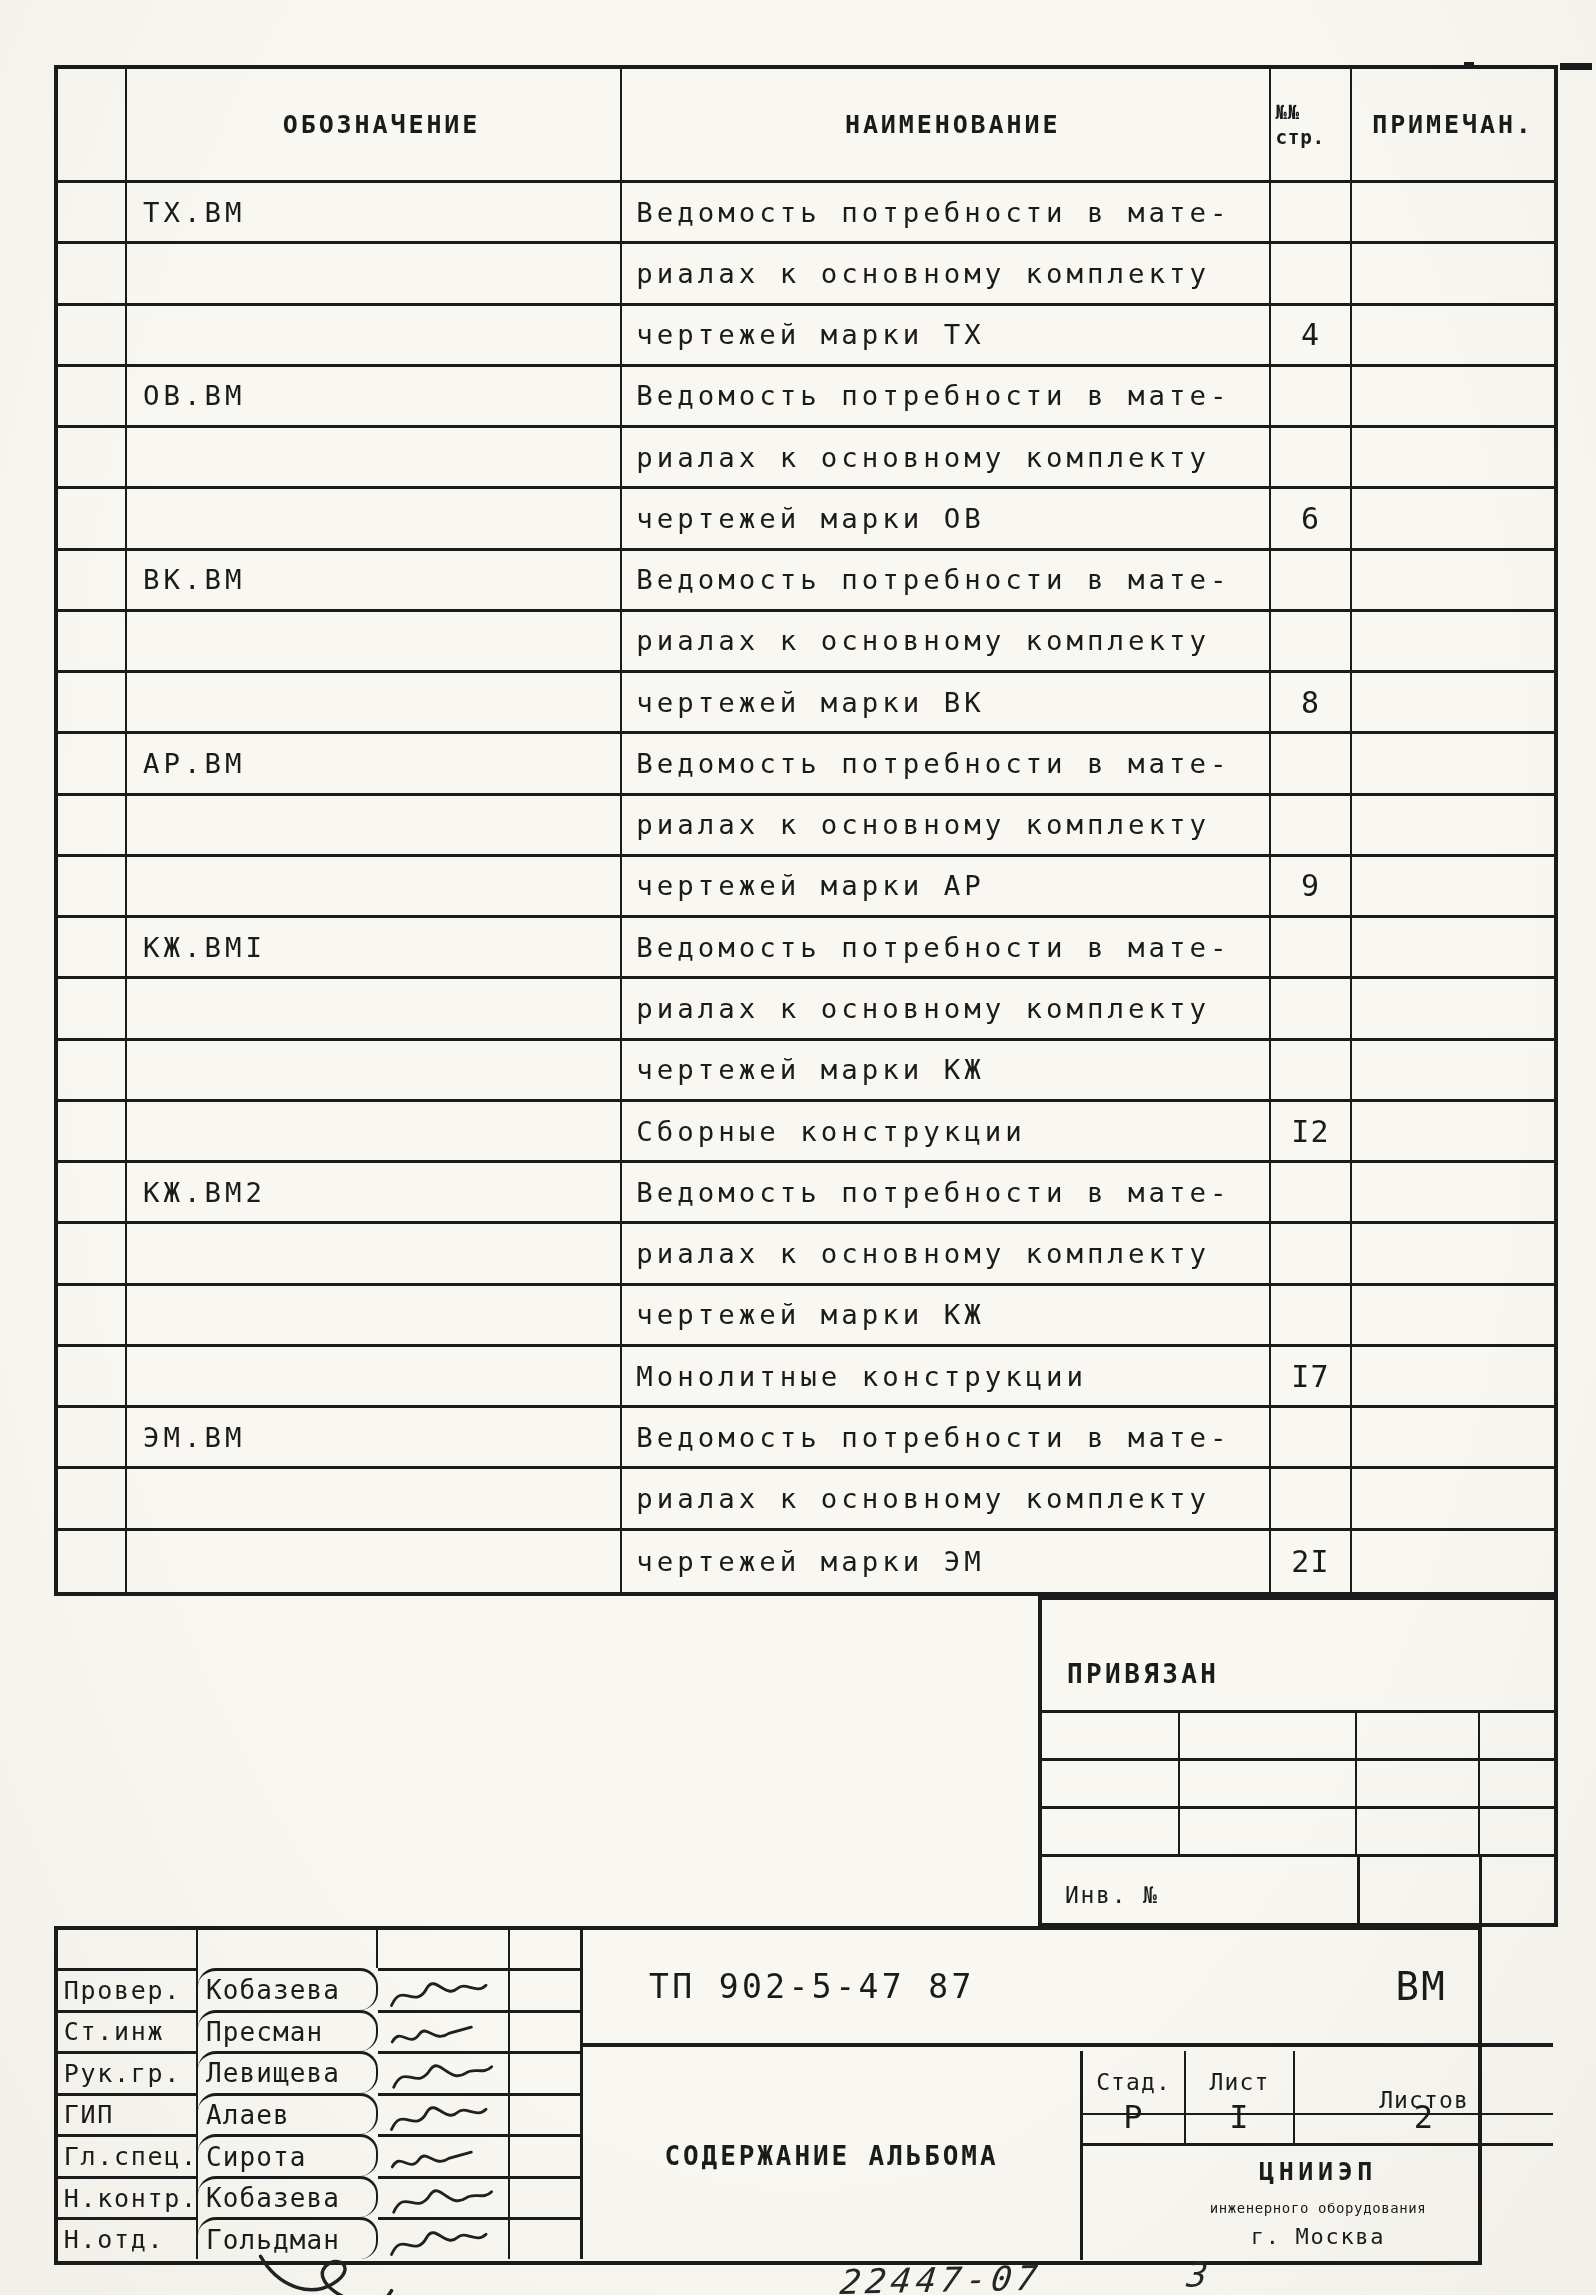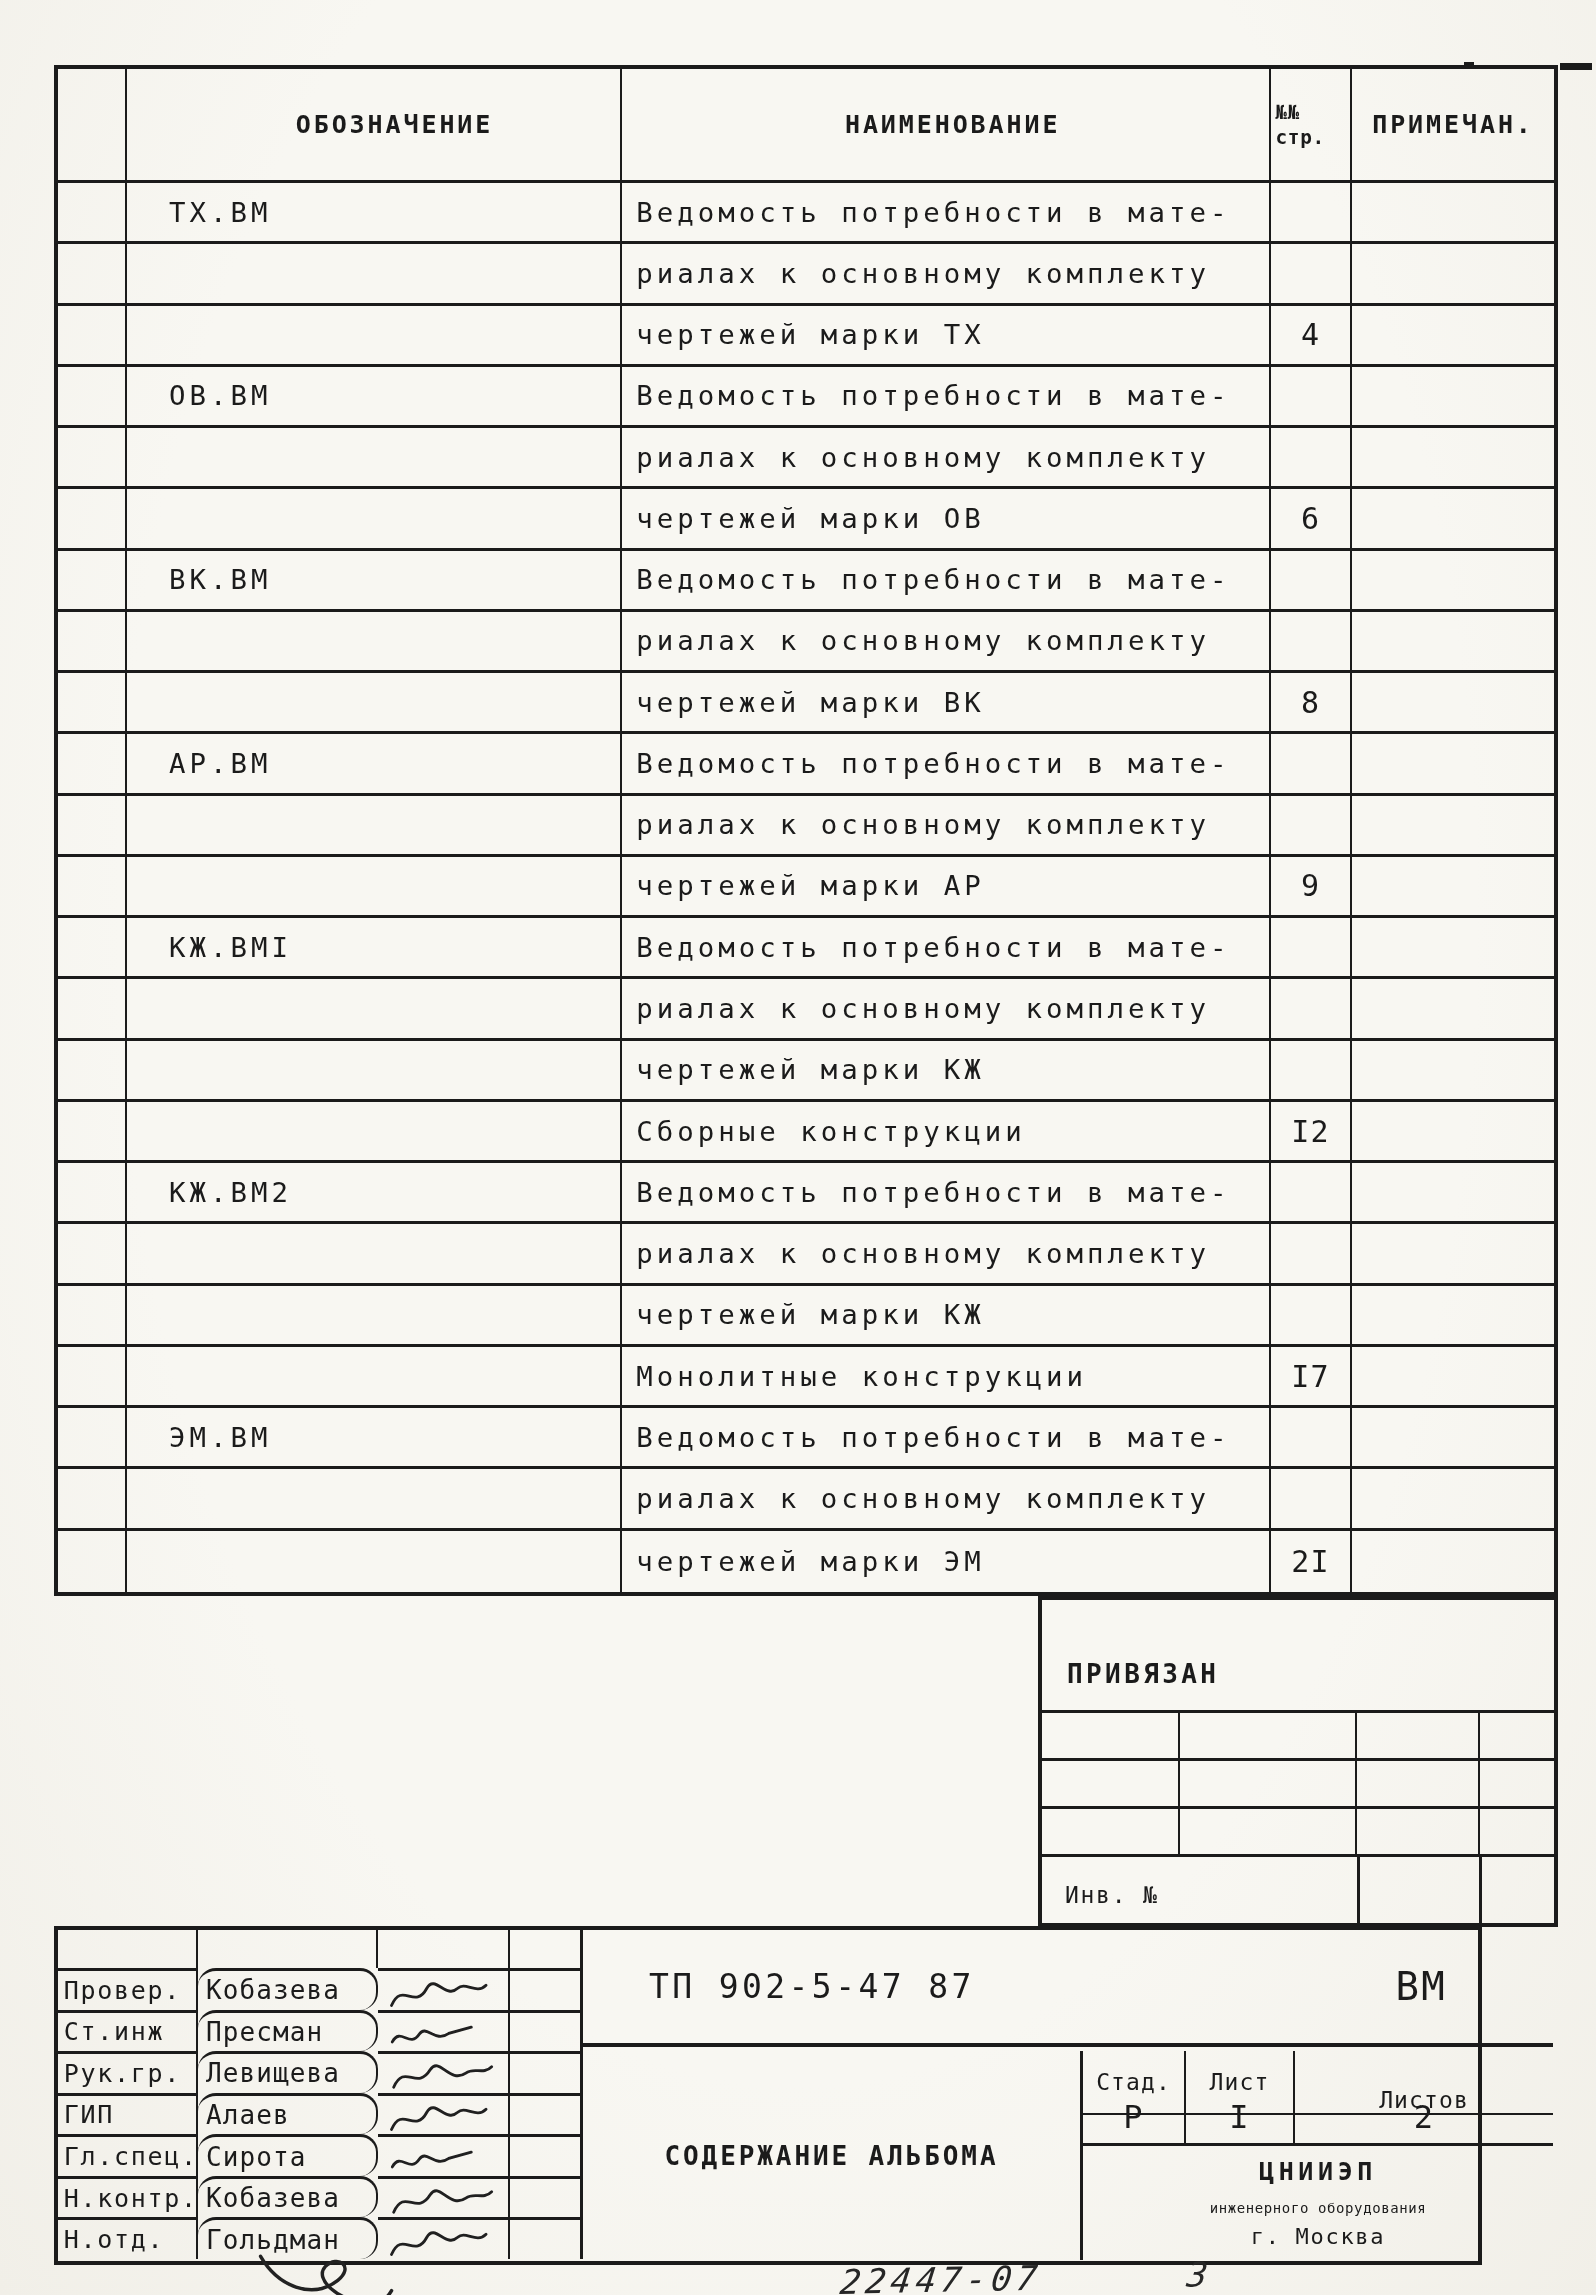--- a/index.html
+++ b/index.html
@@ -17,21 +17,21 @@
     border:4.6px solid var(--ink);display:grid;
     grid-template-columns:69px 495px 649px 81px 1fr;
     grid-template-rows:114px repeat(23,1fr);}
   .mt-cell{border-right:2.9px solid var(--ink);border-bottom:3.4px solid var(--ink);
     display:flex;align-items:center;font-size:27.4px;letter-spacing:4px;white-space:nowrap;overflow:visible;}
   .mt-cell.c4{border-right:none;}
   .mt-cell.lastrow{border-bottom:none;}
   .mt-cell.head{justify-content:center;font-size:25px;letter-spacing:2.9px;font-weight:700;}
   .mt-cell.head.c3{flex-direction:column;justify-content:center;align-items:flex-start;
     padding-left:4.6px;font-size:19.4px;letter-spacing:0.6px;line-height:25px;font-weight:700;}
-  .mt-cell.c1{padding-left:42px;}
+  .mt-cell.c1{padding-left:16px;}
   .mt-cell.c2{padding-left:14.3px;}
   .mt-cell.c3{justify-content:center;font-size:30px;letter-spacing:1.1px;}
 
   
   .binding-box{position:absolute;left:1038px;top:1596px;width:520px;height:331px;
     border:4px solid var(--ink);display:flex;flex-direction:column;}
   .pv-label{height:110px;display:flex;align-items:flex-end;
     padding:0 0 20.6px 25px;font-size:26px;letter-spacing:3.4px;font-weight:700;}
   .pv-grid{height:144px;display:grid;grid-template-columns:138px 177px 123px 1fr;
     grid-template-rows:repeat(3,1fr);}

